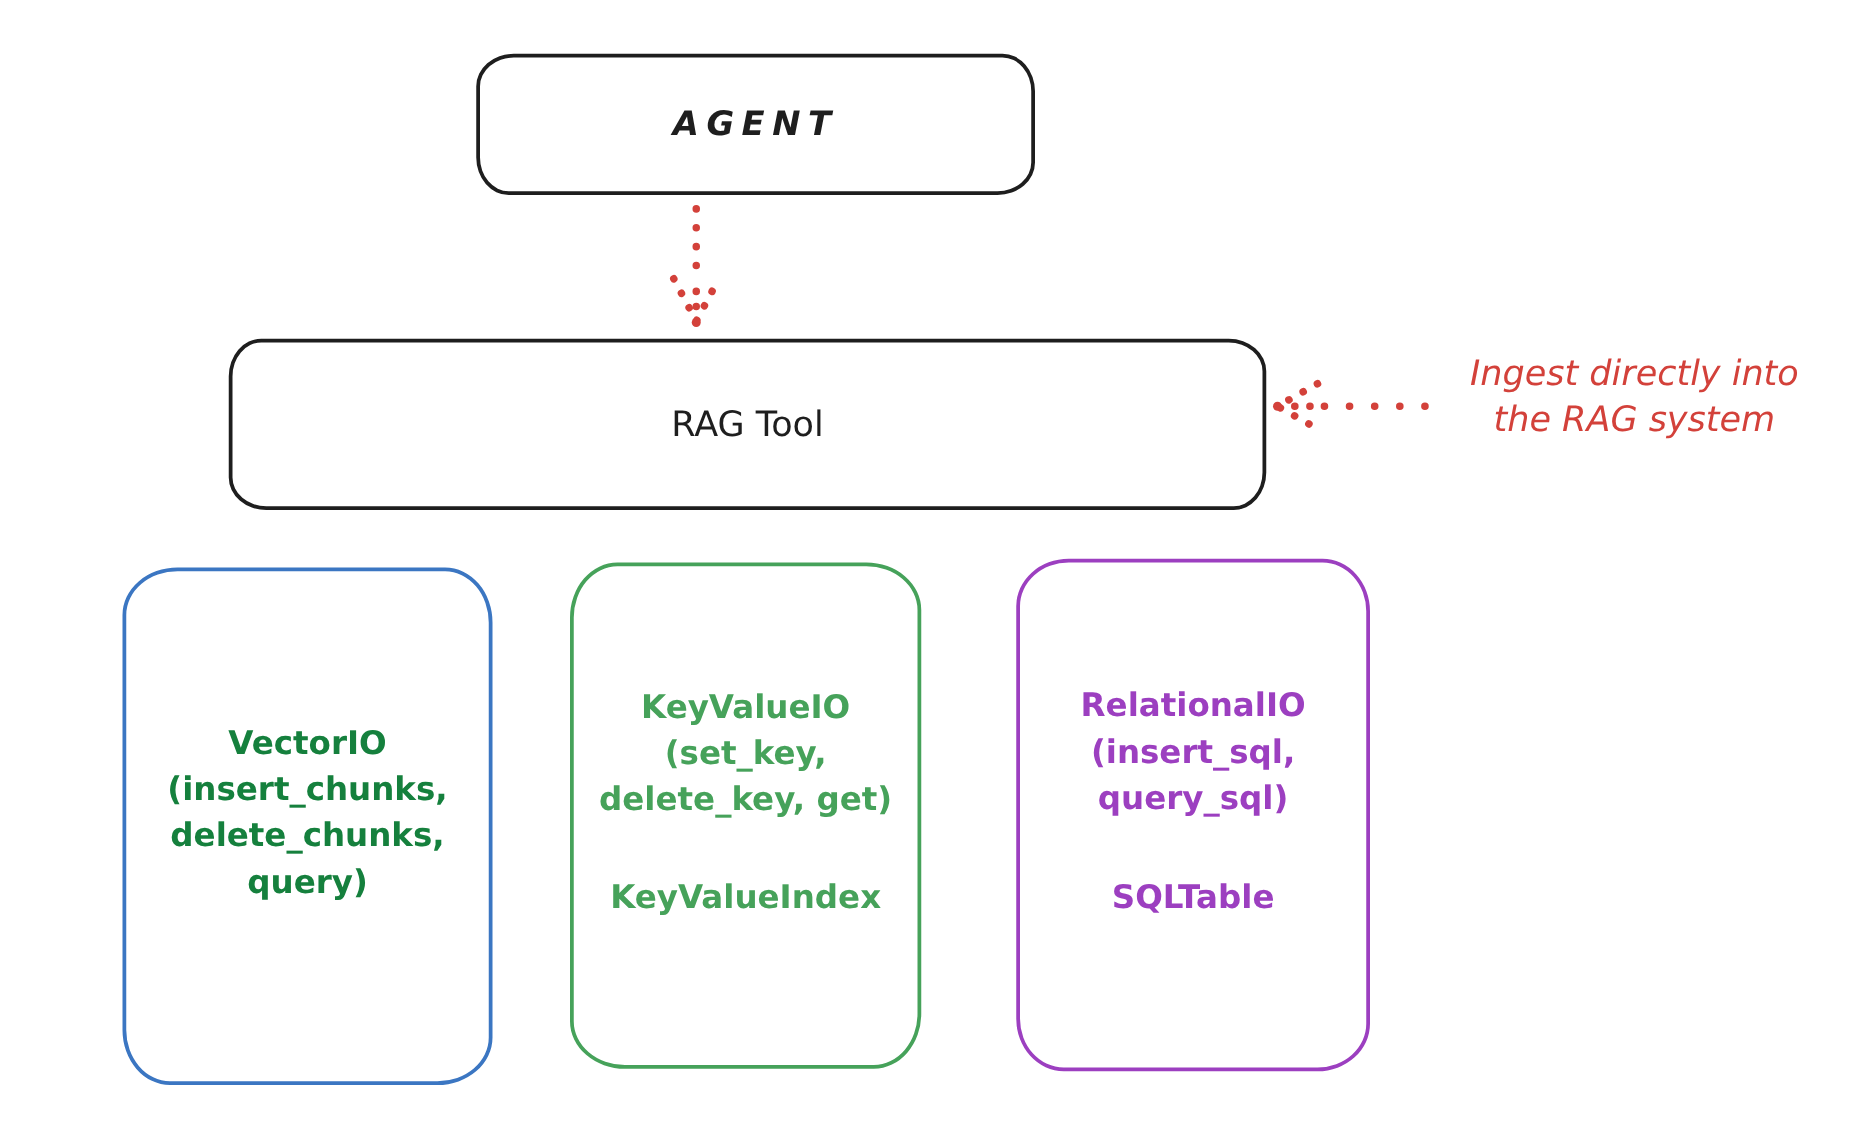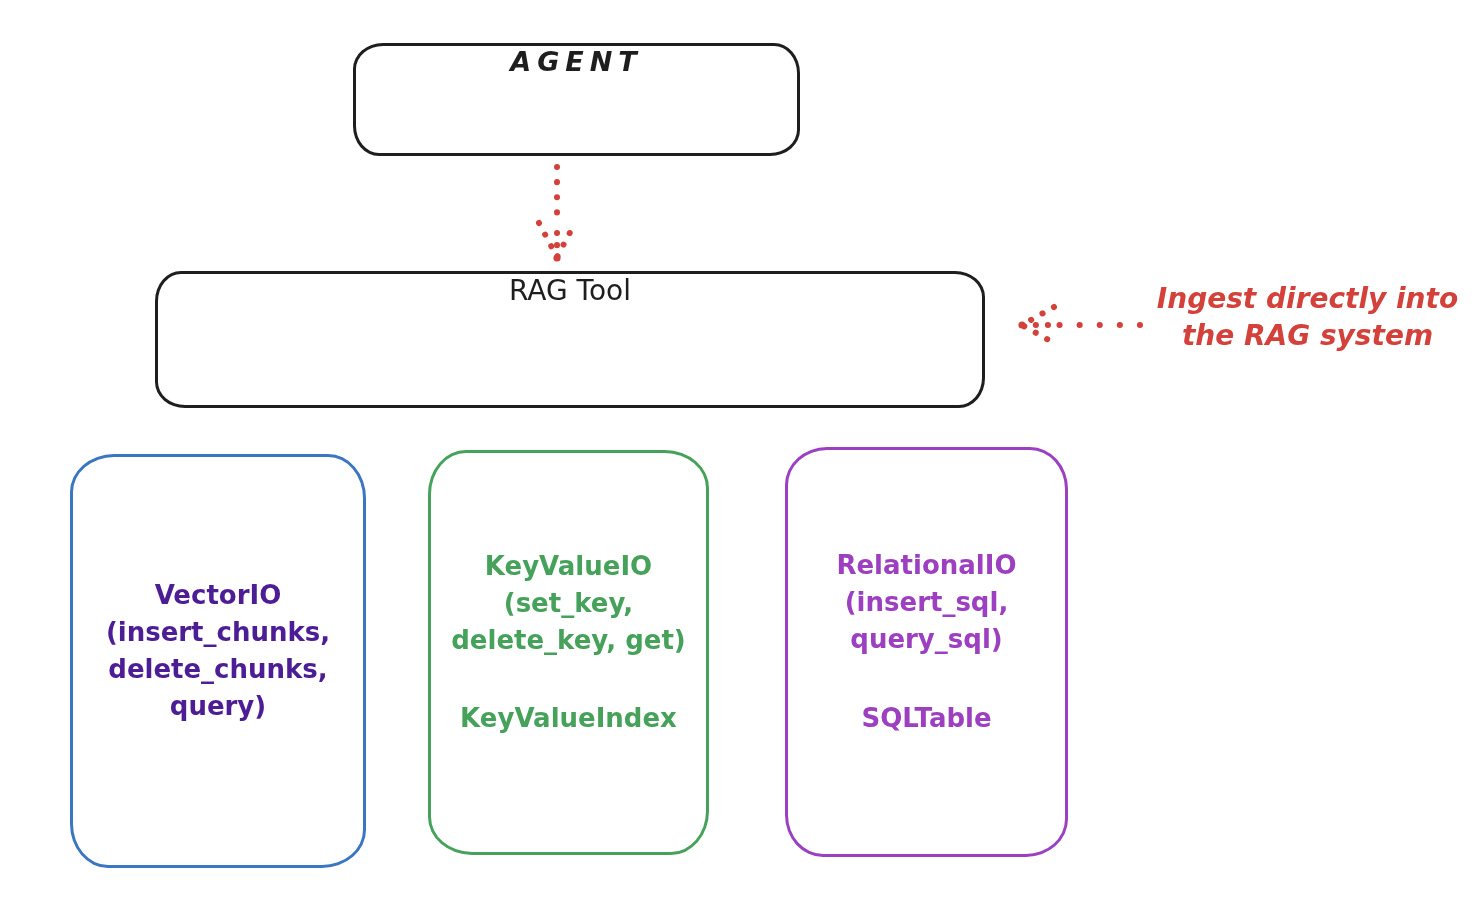--- a/index.html
+++ b/index.html
@@ -12,23 +12,25 @@
     position: relative;
     width: 1484px;
     height: 910px;
     background: #ffffff;
     overflow: hidden;
   }
   .node {
     position: absolute;
     background: #ffffff;
     display: flex;
+    align-items: center;
     justify-content: center;
     box-sizing: border-box;
     text-align: center;
+    margin-left: 28px;
   }
   .ink-box {
     border: 3.5px solid #1e1e1e;
     color: #1e1e1e;
   }
   .agent-box {
     left: 353px; top: 43px; width: 447px; height: 113px;
     border-radius: 30px 26px 30px 26px / 26px 30px 26px 30px;
     font-size: 27px;
     font-weight: bold;
@@ -56,21 +58,21 @@
   .backend-purple { left: 785px; top: 447px; width: 283px; height: 410px;
                     border-radius: 42px 38px 42px 38px / 38px 42px 38px 42px; }
   .multiline { white-space: pre-line; }
   .index-label { margin-top: 42px; }
   .backend-inner { transform: translateY(-10px); }
   .annotation {
     position: absolute;
     left: 1135px; top: 281px; width: 345px;
     color: #d3413a;
     font-size: 28px;
-    font-weight: bold;
+    font-weight: normal;
     line-height: 1.32;
     text-align: center;
     white-space: pre-line;
     font-style: italic;
   }
   .arrow { position: absolute; }
   .arrow-down { left: 528px; top: 161px; }
   .arrow-left { left: 1008px; top: 297px; }
   .red-dotted {
     stroke: #d3413a;
@@ -103,21 +105,21 @@
     <line class="red-dotted" x1="132" y1="28" x2="44" y2="28" stroke-width="6" stroke-dasharray="0.1 20"></line>
     <line class="red-dotted" x1="40" y1="28" x2="16" y2="28" stroke-width="6" stroke-dasharray="0.1 12"></line>
     <path class="red-dotted" d="M46 10 L14 28 L46 46" stroke-width="6" stroke-dasharray="0.1 13"></path>
     <circle cx="14" cy="28" r="3.6" fill="#d3413a" stroke="none"></circle>
   </svg>
 
   <div class="annotation">Ingest directly into
 the RAG system</div>
 
   <div class="node backend-box backend-blue" style="border-color: rgb(59, 118, 194);">
-    <div class="backend-inner" style="color: #4c1d95;">
+    <div class="backend-inner" style="color: #15803d;">
       <div class="multiline">VectorIO
 (insert_chunks,
 delete_chunks,
 query)</div>
     </div>
   </div>
 
   <div class="node backend-box backend-purple" style="border-color: rgb(156, 63, 192);">
     <div class="backend-inner" style="color: rgb(156, 63, 192);">
       <div class="multiline">RelationalIO

